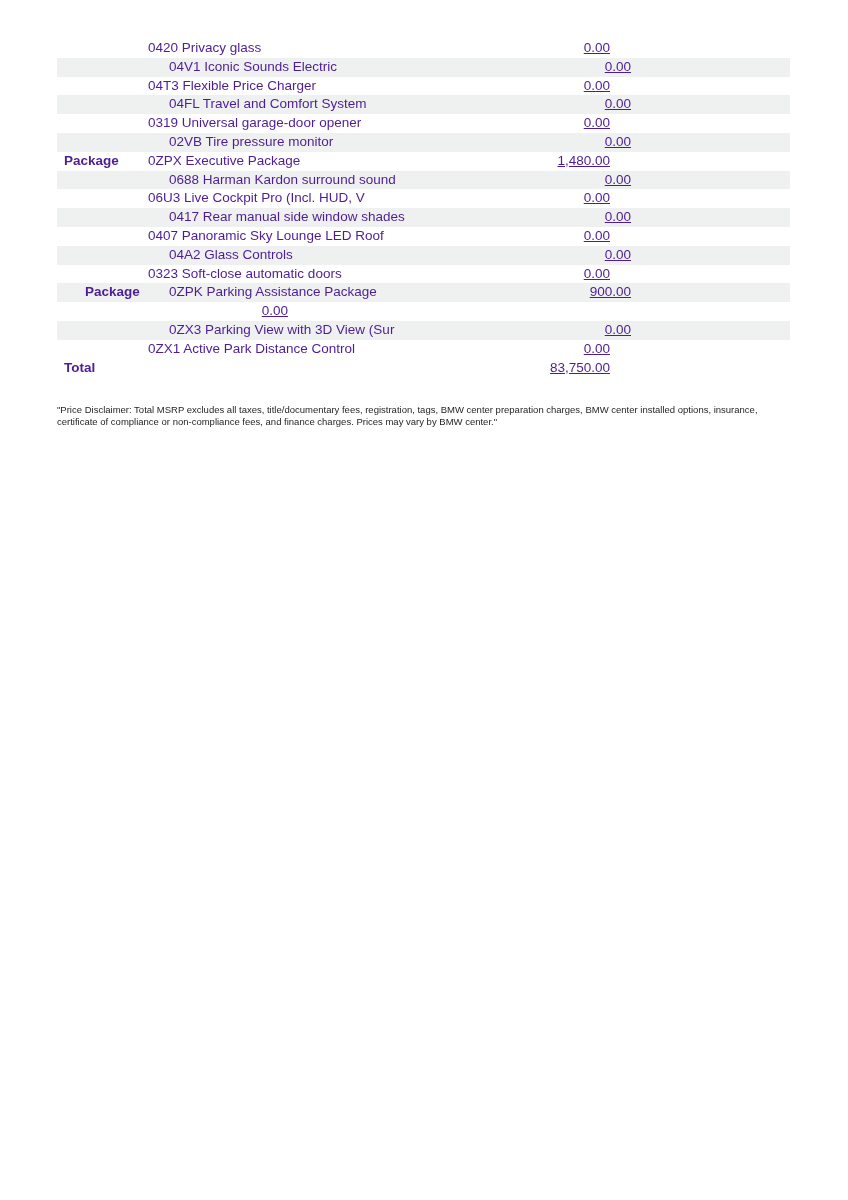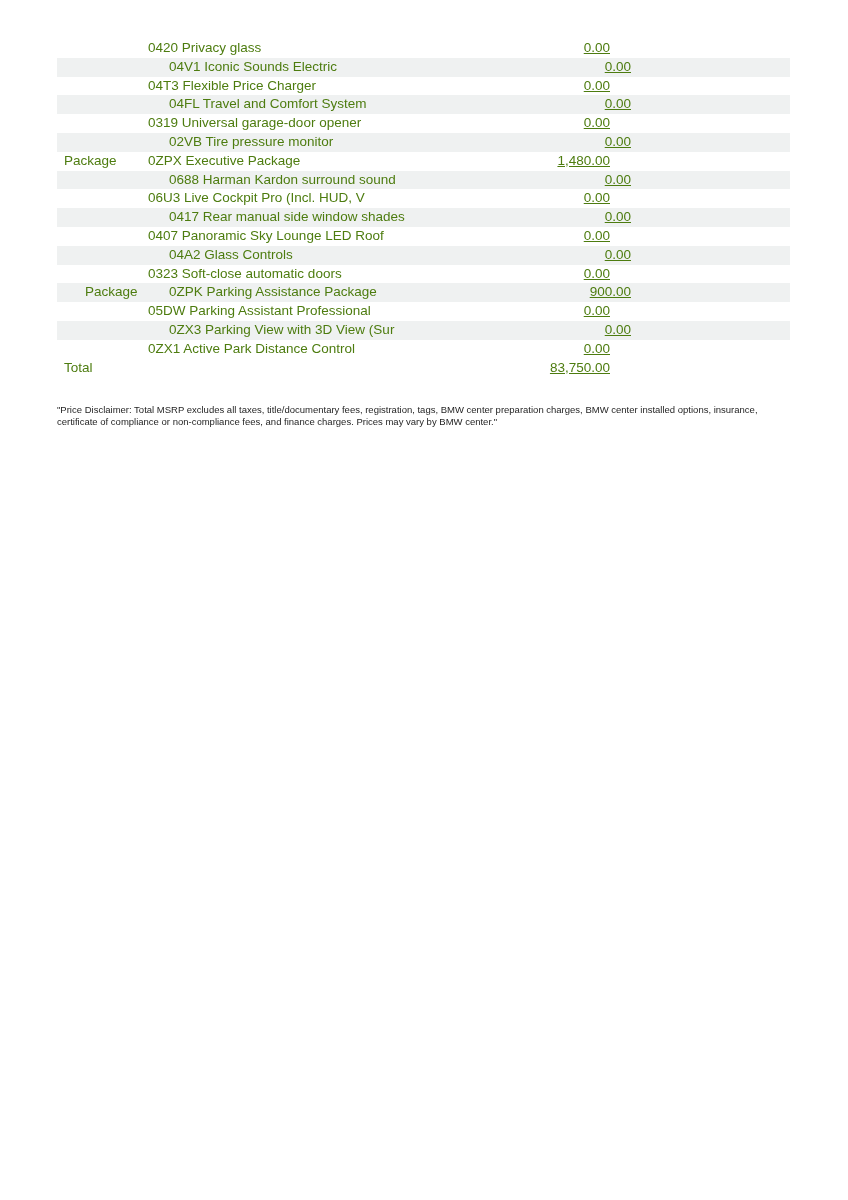--- a/index.html
+++ b/index.html
@@ -24,36 +24,37 @@
     position: absolute;
     left: 57px;
     top: 39px;
     width: 733px;
   }
   .row {
     display: flex;
     height: 18.8px;
     line-height: 18.8px;
     font-size: 13.5px;
-    color: #4d7c0f;
+    color: #4c1d95;
     background: transparent;
     justify-content: space-between;
   }
   .row.shaded {
     background: var(--stripe, #eff1f1);
     padding-left: 21px;
   }
   .cell {
     box-sizing: border-box;
   }
   .cell.cat {
     width: 91px;
     padding-left: 7px;
     white-space: nowrap;
     overflow: hidden;
+    font-weight: bold;
   }
   .cell.desc {
     width: 322px;
     white-space: nowrap;
     overflow: hidden;
   }
   .cell.price {
     width: 140px;
     text-align: right;
     white-space: nowrap;
@@ -172,21 +173,20 @@
 
       <div class="row shaded">
         <div class="cell cat">Package</div>
         <div class="cell desc"><span>0ZPK</span> <span>Parking Assistance Package</span></div>
         <div class="cell price">900.00</div>
         <div class="cell filler"></div>
       </div>
 
       <div class="row">
         <div class="cell cat"></div>
-        <div class="cell desc"><span>05DW</span> <span>Parking Assistant Professional</span></div>
         <div class="cell price">0.00</div>
         <div class="cell filler"></div>
       </div>
 
       <div class="row shaded">
         <div class="cell cat"></div>
         <div class="cell desc"><span>0ZX3</span> <span>Parking View with 3D View (Sur</span></div>
         <div class="cell price">0.00</div>
         <div class="cell filler"></div>
       </div>

